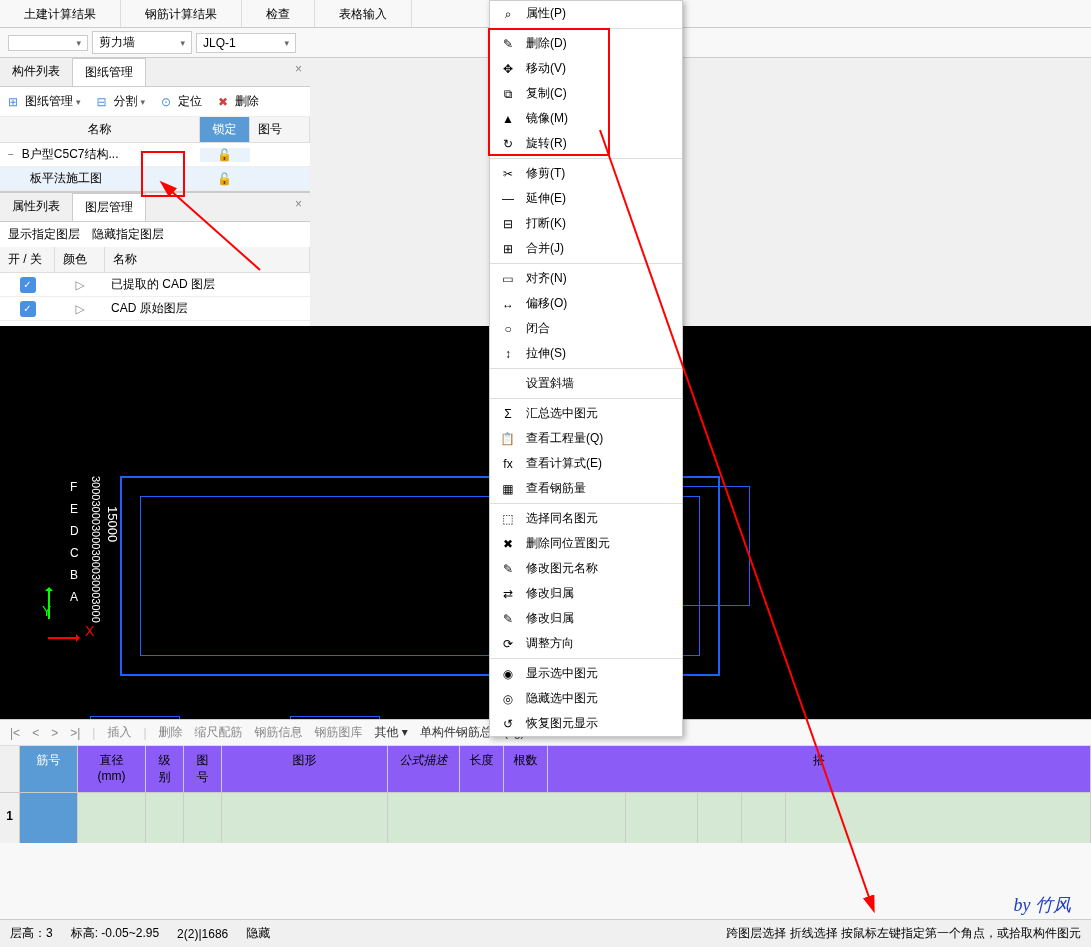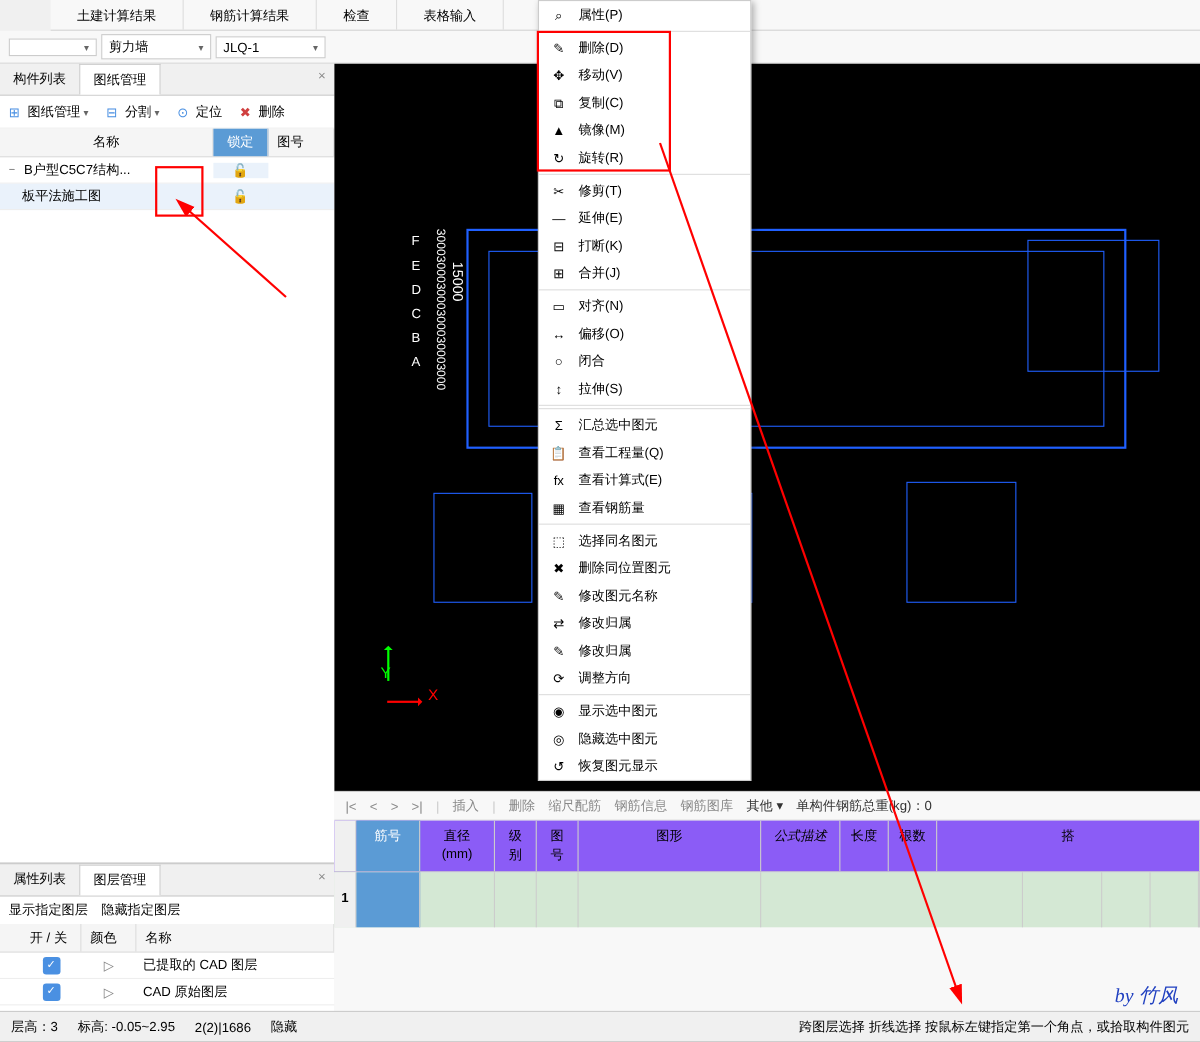--- a/index.html
+++ b/index.html
@@ -1,26 +1,26 @@
 <!DOCTYPE html>
 <html><head>
 <meta charset="utf-8">
 <style>
 * { margin: 0; padding: 0; box-sizing: border-box; font-family: "Microsoft YaHei", sans-serif; font-size: 12px; }
 body { background: #f0f0f0; width: 1091px; height: 947px; position: relative; overflow: hidden; }
 
-.top-tabs { display: flex; background: #f8f8f8; border-bottom: 1px solid #ccc; height: 28px; margin-left: 46px; }
+.top-tabs { display: flex; background: #f8f8f8; border-bottom: 1px solid #ccc; height: 28px; }
 .top-tab { padding: 6px 24px; border-right: 1px solid #ddd; cursor: pointer; }
 
 .toolbar { display: flex; align-items: center; padding: 4px 8px; background: #f8f8f8; border-bottom: 1px solid #ccc; height: 30px; gap: 4px; }
 .dropdown { border: 1px solid #ccc; padding: 2px 6px; background: #fff; min-width: 80px; display: flex; justify-content: space-between; align-items: center; }
 .dropdown.wide { min-width: 100px; }
 .arrow-down { font-size: 9px; color: #666; }
 
-.main-layout { display: flex; height: calc(100% - 58px - 28px); }
+.main-layout { display: flex; height: calc(100% - 58px - 28px); flex-direction: column; }
 .left-panel { width: 310px; display: flex; flex-direction: column; background: #fff; }
 .right-area { flex: 1; display: flex; flex-direction: column; position: relative; }
 
 .panel-tabs { display: flex; background: #f0f0f0; border-bottom: 1px solid #ccc; }
 .panel-tab { padding: 5px 12px; cursor: pointer; }
 .panel-tab.active { background: #fff; border: 1px solid #ccc; border-bottom: none; }
 .close-x { position: absolute; right: 4px; top: 4px; padding: 0 4px; cursor: pointer; color: #888; }
 
 .panel-toolbar { display: flex; padding: 4px; gap: 8px; border-bottom: 1px solid #eee; align-items: center; }
 .tb-btn { display: flex; align-items: center; gap: 3px; padding: 2px 4px; cursor: pointer; }
@@ -37,21 +37,21 @@
 .tree-cell-name { flex: 1; padding: 2px 4px; display: flex; align-items: center; gap: 4px; }
 .tree-cell-lock { width: 50px; text-align: center; background: #eaf2fb; }
 .tree-cell-num { width: 60px; }
 .expand { color: #666; font-size: 10px; padding: 0 4px; cursor: pointer; }
 .lock-icon { color: #e8a33d; }
 
 .lower-panel { border-top: 2px solid #ccc; height: 135px; }
 .layer-toolbar { padding: 4px 8px; display: flex; gap: 12px; }
 .layer-header { display: flex; background: #f5f5f5; border-bottom: 1px solid #ddd; }
 .layer-header > div { padding: 4px 8px; border-right: 1px solid #ddd; }
-.col-toggle { width: 55px; margin-left: 19px; }
+.col-toggle { width: 55px; }
 .col-color { width: 50px; }
 .layer-row { display: flex; align-items: center; height: 24px; border-bottom: 1px solid #eee; }
 .check { width: 16px; height: 16px; background: #4a90e2; border-radius: 3px; color: #fff; text-align: center; line-height: 15px; font-size: 10px; margin: 0 auto; }
 .tri { color: #888; }
 
 .canvas-area { flex: 1; background: #000; position: relative; overflow: hidden; }
 .axis-label { position: absolute; left: 355px; bottom: 100px; color: #0f0; font-size: 14px; }
 .axis-x { position: absolute; left: 395px; bottom: 80px; color: #f00; font-size: 14px; }
 .y-arrow { position: absolute; left: 358px; bottom: 100px; width: 2px; height: 30px; background: #0f0; }
 .y-arrow::before { content:''; position:absolute; top:-6px; left:-3px; border:4px solid transparent; border-bottom-color:#0f0; }
@@ -155,21 +155,21 @@
     <div class="tree-body" style="height:250px">
       <div class="tree-row">
         <div class="tree-cell-name">
             <span class="expand">−</span>
             <span>B户型C5C7结构...</span>
           </div>
         <div class="tree-cell-lock"><span class="lock-icon">🔓</span></div>
         <div class="tree-cell-num"></div>
       </div>
       <div class="tree-row" style="background:#eaf2fb">
-        <div class="tree-cell-name" style="padding-left:20px">
+        <div class="tree-cell-name" style="padding-left:30px">
             <span>板平法施工图</span>
           </div>
         <div class="tree-cell-lock"><span class="lock-icon">🔓</span></div>
         <div class="tree-cell-num"></div>
       </div>
     </div>
 
     <div class="lower-panel" style="position:relative">
       <div class="panel-tabs">
         <div class="panel-tab">属性列表</div>
@@ -329,20 +329,24 @@
     </div>
     <div class="menu-item">
       <span class="menu-icon">○</span>
       <span class="menu-text">闭合</span>
     </div>
     <div class="menu-item">
       <span class="menu-icon">↕</span>
       <span class="menu-text">拉伸(S)</span>
     </div>
     <div class="menu-sep"></div>
+    <div class="menu-item">
+      <span class="menu-icon"></span>
+      <span class="menu-text">设置斜墙</span>
+    </div>
     <div class="menu-sep"></div>
     <div class="menu-item">
       <span class="menu-icon">Σ</span>
       <span class="menu-text">汇总选中图元</span>
     </div>
     <div class="menu-item">
       <span class="menu-icon">📋</span>
       <span class="menu-text">查看工程量(Q)</span>
     </div>
     <div class="menu-item">

